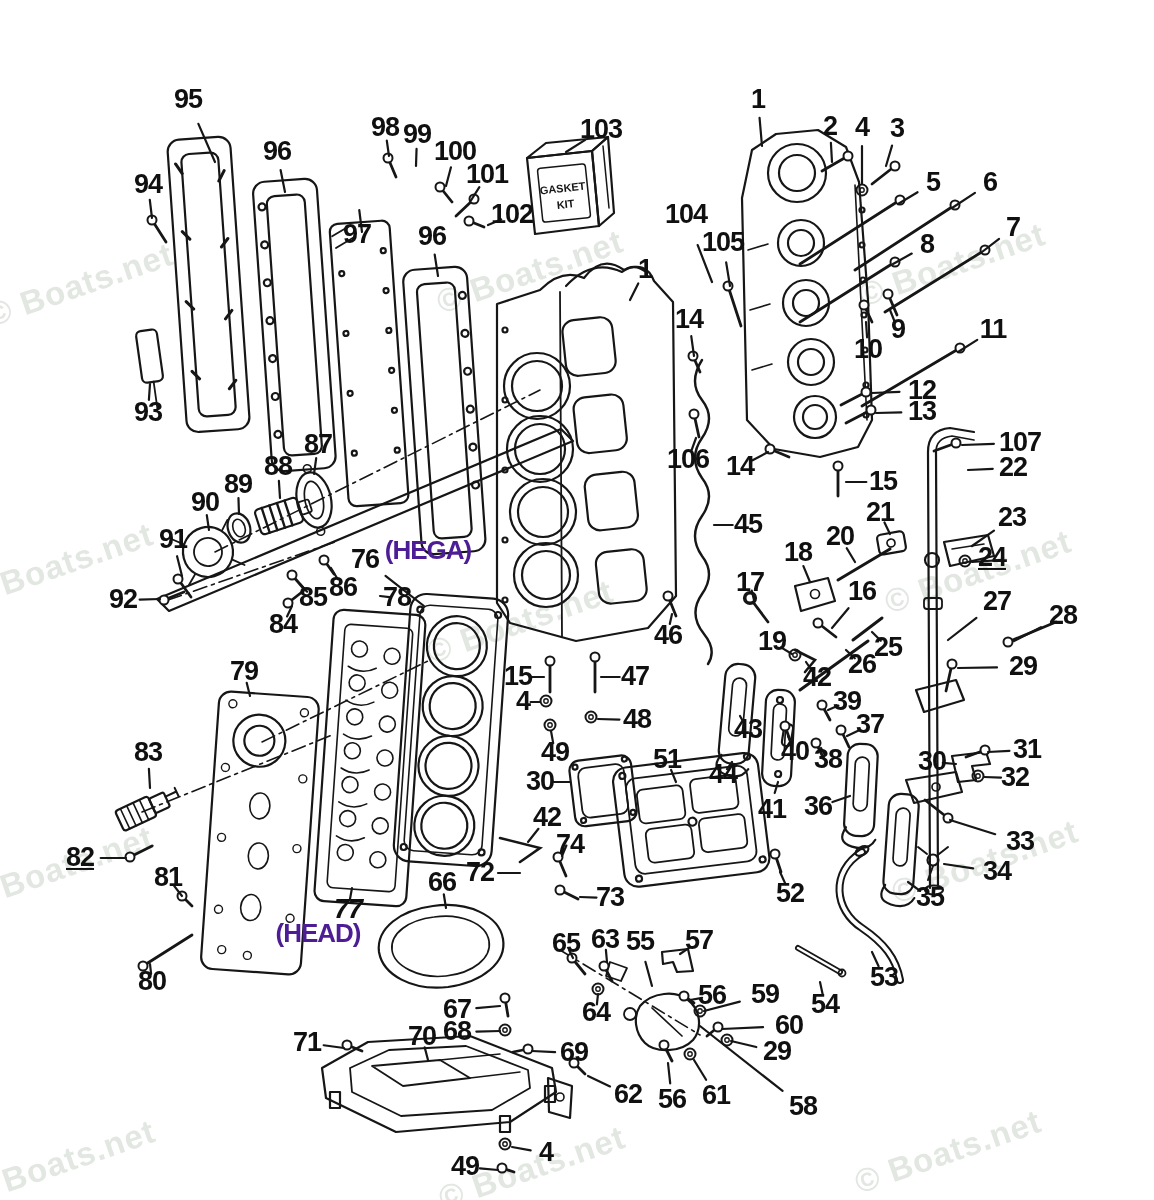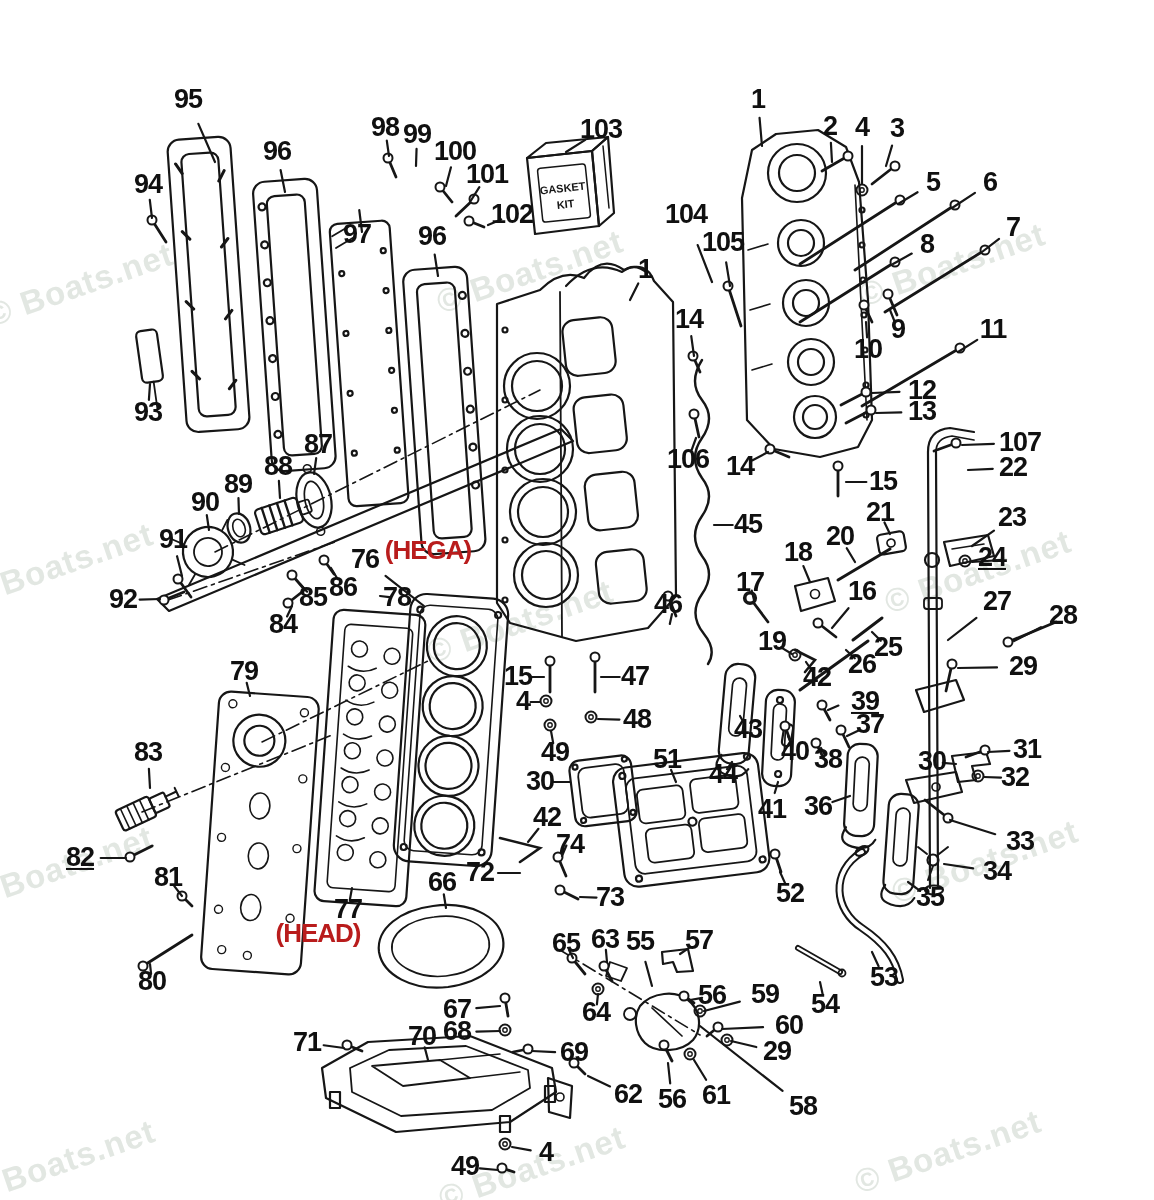--- a/index.html
+++ b/index.html
@@ -6,21 +6,21 @@
   #stage{position:relative;width:1154px;height:1200px;background:#ffffff;overflow:hidden;
          font-family:"Liberation Sans", sans-serif;}
   #wms{position:absolute;inset:0;z-index:0;}
   .wm{position:absolute;transform:translate(-50%,-50%) rotate(-19deg);
       font:bold 33px "Liberation Sans",sans-serif;color:#e2e7e2;white-space:nowrap;letter-spacing:1px;}
   #scene{position:absolute;left:0;top:0;z-index:1;}
   #labels{position:absolute;inset:0;z-index:2;}
   .callout{position:absolute;transform:translate(-50%,-52%);
       font:bold 27px "Liberation Sans",sans-serif;color:#101010;letter-spacing:-1px;line-height:1;white-space:nowrap;}
   .anno{position:absolute;transform:translate(-50%,-52%);
-      font:bold 26px "Liberation Sans",sans-serif;color:#b91c1c;letter-spacing:-1px;white-space:nowrap;}
+      font:bold 26px "Liberation Sans",sans-serif;color:#4c1d95;letter-spacing:-1px;white-space:nowrap;}
   #anno-hega{left:428px;top:551px;}
   #anno-head{left:318px;top:934px;}
   .boxtxt{font:bold 11px "Liberation Sans",sans-serif;fill:#161616;text-anchor:middle;}
 </style>
 </head>
 <body>
 
 <div id="stage">
   <div id="wms">
       <div class="wm" style="left: 80px; top: 285px; color: rgb(226, 231, 226);">© Boats.net</div>
@@ -670,21 +670,21 @@
       <span class="callout" style="left: 992px; top: 558px; text-decoration: underline;">24</span>
       <span class="callout" style="left: 750px; top: 583px;">17</span>
       <span class="callout" style="left: 862px; top: 592px;">16</span>
       <span class="callout" style="left: 997px; top: 602px;">27</span>
       <span class="callout" style="left: 1063px; top: 616px;">28</span>
       <span class="callout" style="left: 1023px; top: 667px;">29</span>
       <span class="callout" style="left: 772px; top: 642px;">19</span>
       <span class="callout" style="left: 888px; top: 648px;">25</span>
       <span class="callout" style="left: 862px; top: 665px;">26</span>
       <span class="callout" style="left: 817px; top: 678px;">42</span>
-      <span class="callout" style="left: 865px; top: 702px; text-decoration: underline;">39</span>
+      <span class="callout" style="left: 847px; top: 702px;">39</span>
       <span class="callout" style="left: 870px; top: 725px;">37</span>
       <span class="callout" style="left: 748px; top: 730px;">43</span>
       <span class="callout" style="left: 795px; top: 752px;">40</span>
       <span class="callout" style="left: 828px; top: 760px;">38</span>
       <span class="callout" style="left: 723px; top: 775px;">44</span>
       <span class="callout" style="left: 772px; top: 802px; margin-top: 8px;">41</span>
       <span class="callout" style="left: 818px; top: 807px;">36</span>
       <span class="callout" style="left: 932px; top: 762px;">30</span>
       <span class="callout" style="left: 1027px; top: 750px;">31</span>
       <span class="callout" style="left: 1015px; top: 778px;">32</span>
@@ -701,21 +701,21 @@
       <span class="callout" style="left: 667px; top: 760px;">51</span>
       <span class="callout" style="left: 547px; top: 818px;">42</span>
       <span class="callout" style="left: 570px; top: 837px; margin-top: 8px;">74</span>
       <span class="callout" style="left: 480px; top: 873px;">72</span>
       <span class="callout" style="left: 610px; top: 898px;">73</span>
       <span class="callout" style="left: 244px; top: 672px;">79</span>
       <span class="callout" style="left: 148px; top: 753px;">83</span>
       <span class="callout" style="left: 80px; top: 858px; text-decoration: underline;">82</span>
       <span class="callout" style="left: 168px; top: 878px;">81</span>
       <span class="callout" style="left: 152px; top: 982px;">80</span>
-      <span class="callout" style="left: 348px; top: 910px;">77</span>
+      <span class="callout" style="left: 348px; top: 910px; font-style: italic;">77</span>
       <span class="callout" style="left: 442px; top: 883px;">66</span>
       <span class="callout" style="left: 566px; top: 944px;">65</span>
       <span class="callout" style="left: 605px; top: 940px;">63</span>
       <span class="callout" style="left: 640px; top: 942px;">55</span>
       <span class="callout" style="left: 699px; top: 941px;">57</span>
       <span class="callout" style="left: 596px; top: 1013px;">64</span>
       <span class="callout" style="left: 712px; top: 996px;">56</span>
       <span class="callout" style="left: 765px; top: 995px;">59</span>
       <span class="callout" style="left: 789px; top: 1026px;">60</span>
       <span class="callout" style="left: 777px; top: 1052px;">29</span>
@@ -738,15 +738,15 @@
       <span class="callout" style="left: 238px; top: 485px;">89</span>
       <span class="callout" style="left: 205px; top: 503px;">90</span>
       <span class="callout" style="left: 173px; top: 540px;">91</span>
       <span class="callout" style="left: 123px; top: 600px;">92</span>
       <span class="callout" style="left: 313px; top: 598px;">85</span>
       <span class="callout" style="left: 343px; top: 588px;">86</span>
       <span class="callout" style="left: 283px; top: 625px;">84</span>
       <span class="callout" style="left: 365px; top: 560px; text-align: center;">76</span>
       <span class="callout" style="left: 397px; top: 598px;">78</span>
       <span class="callout" style="left: 645px; top: 270px;">1</span>
-      <span class="callout" style="left: 668px; top: 605px;">46</span>
+      <span class="callout" style="left: 668px; top: 636px;">46</span>
     </div>
 </div>
 
 </body></html>

